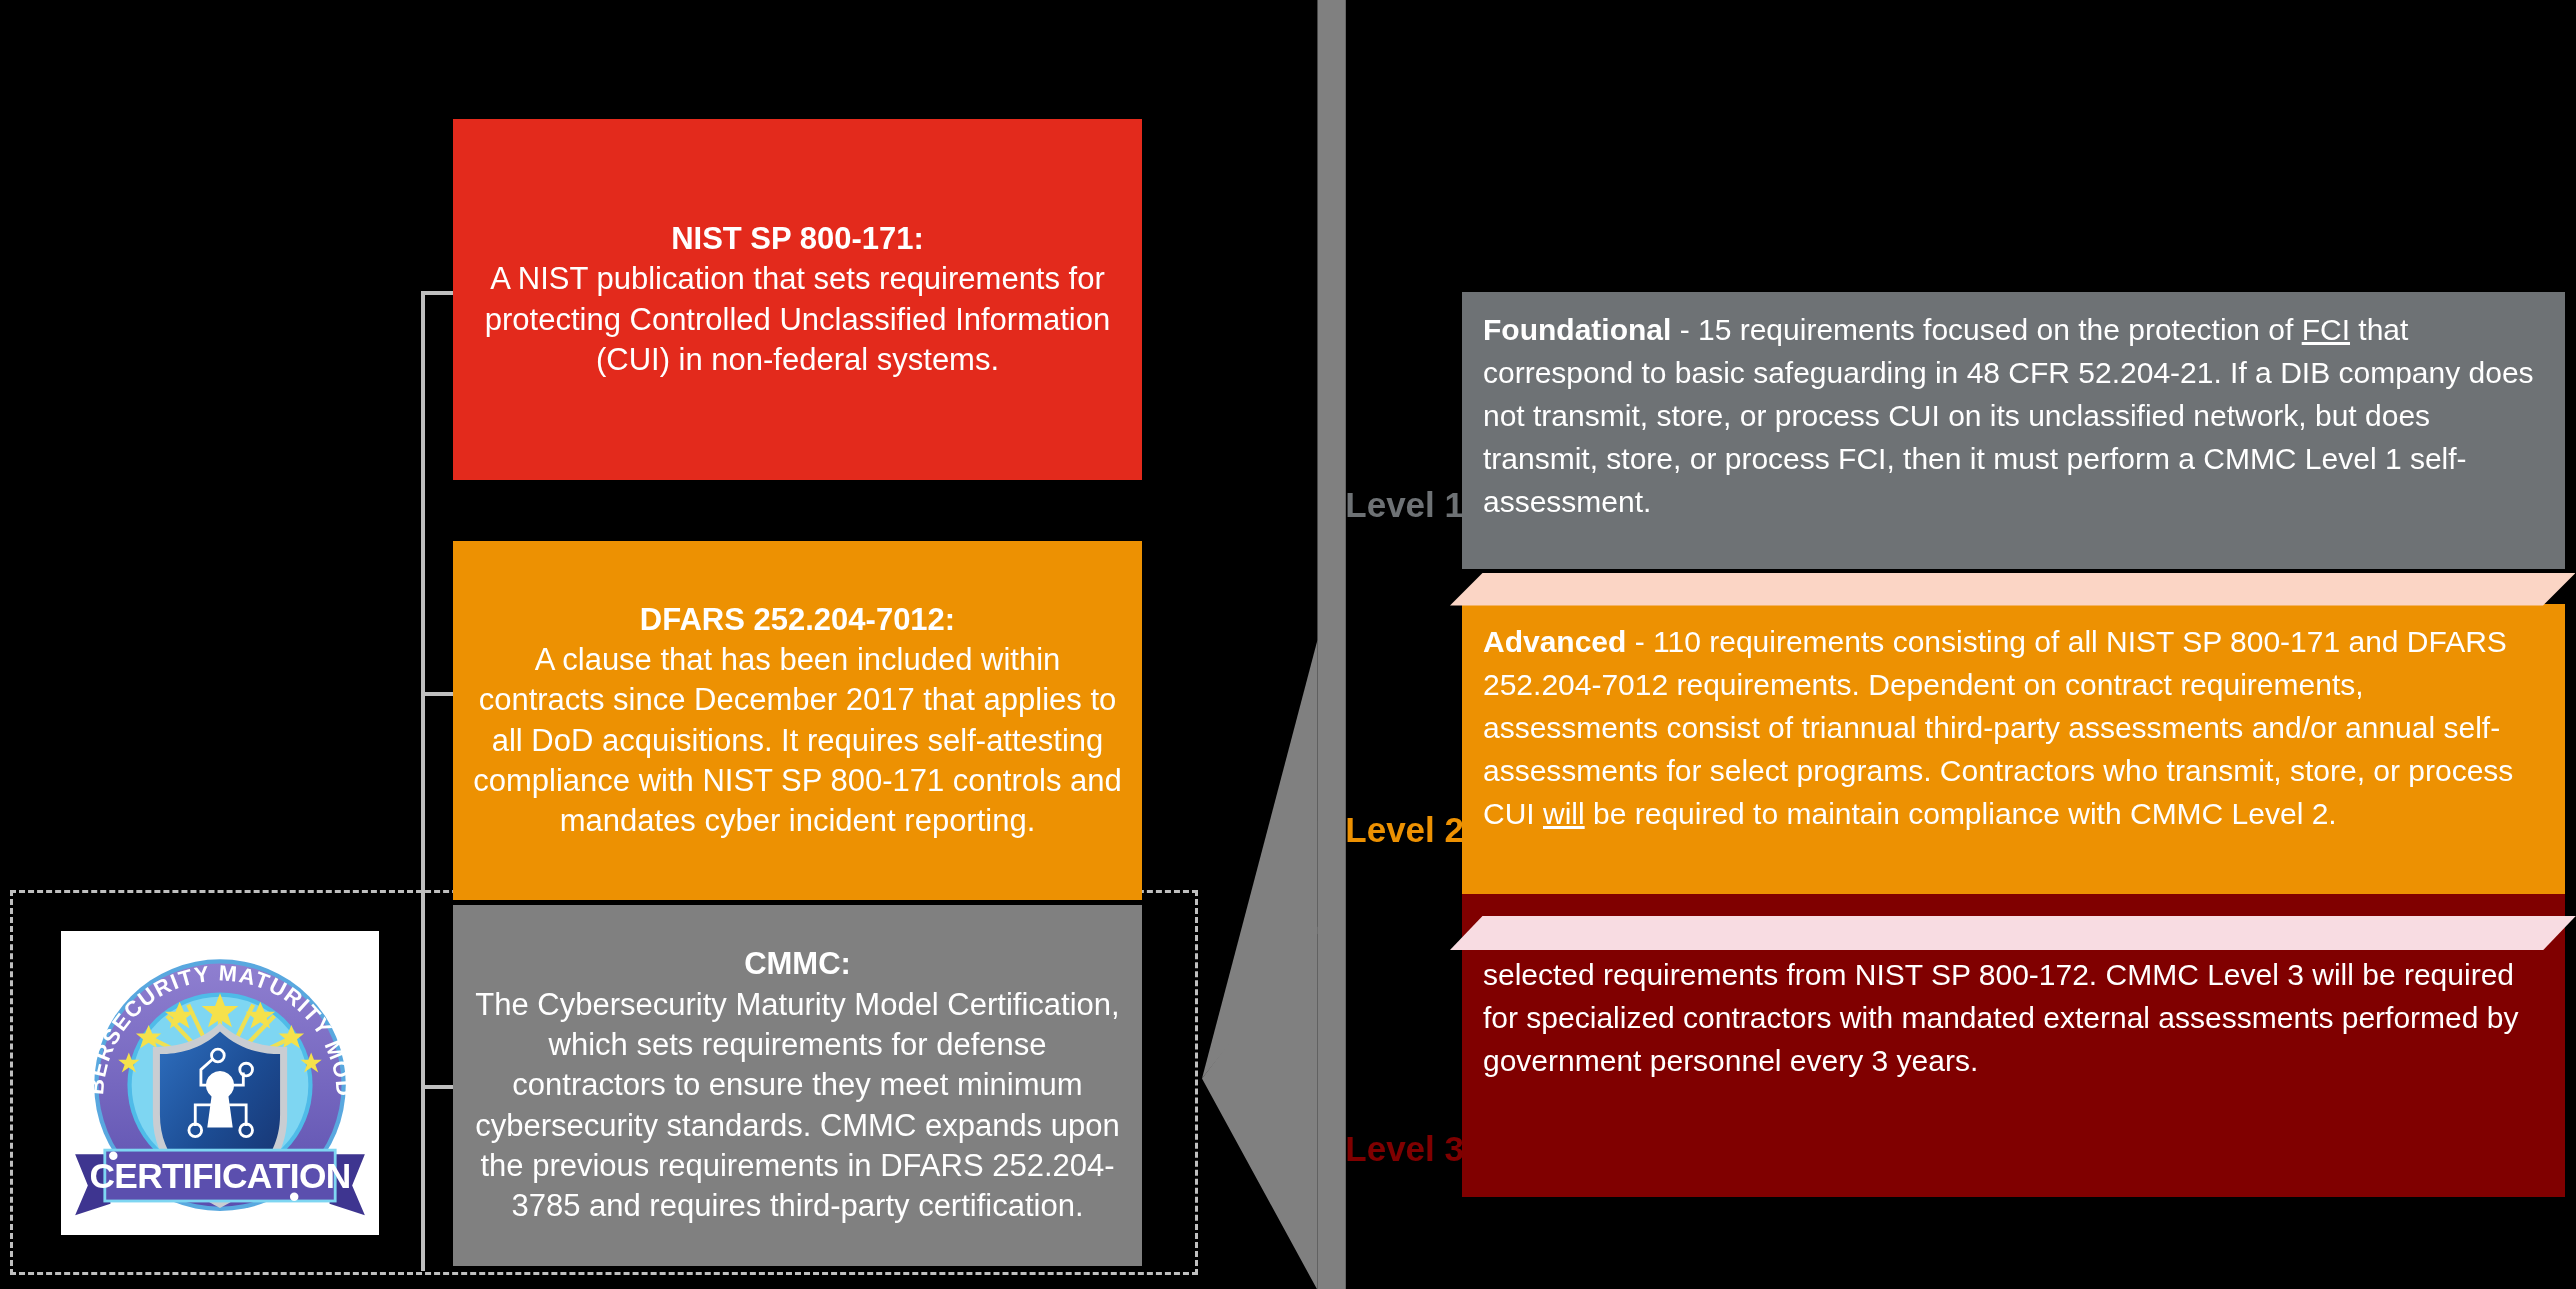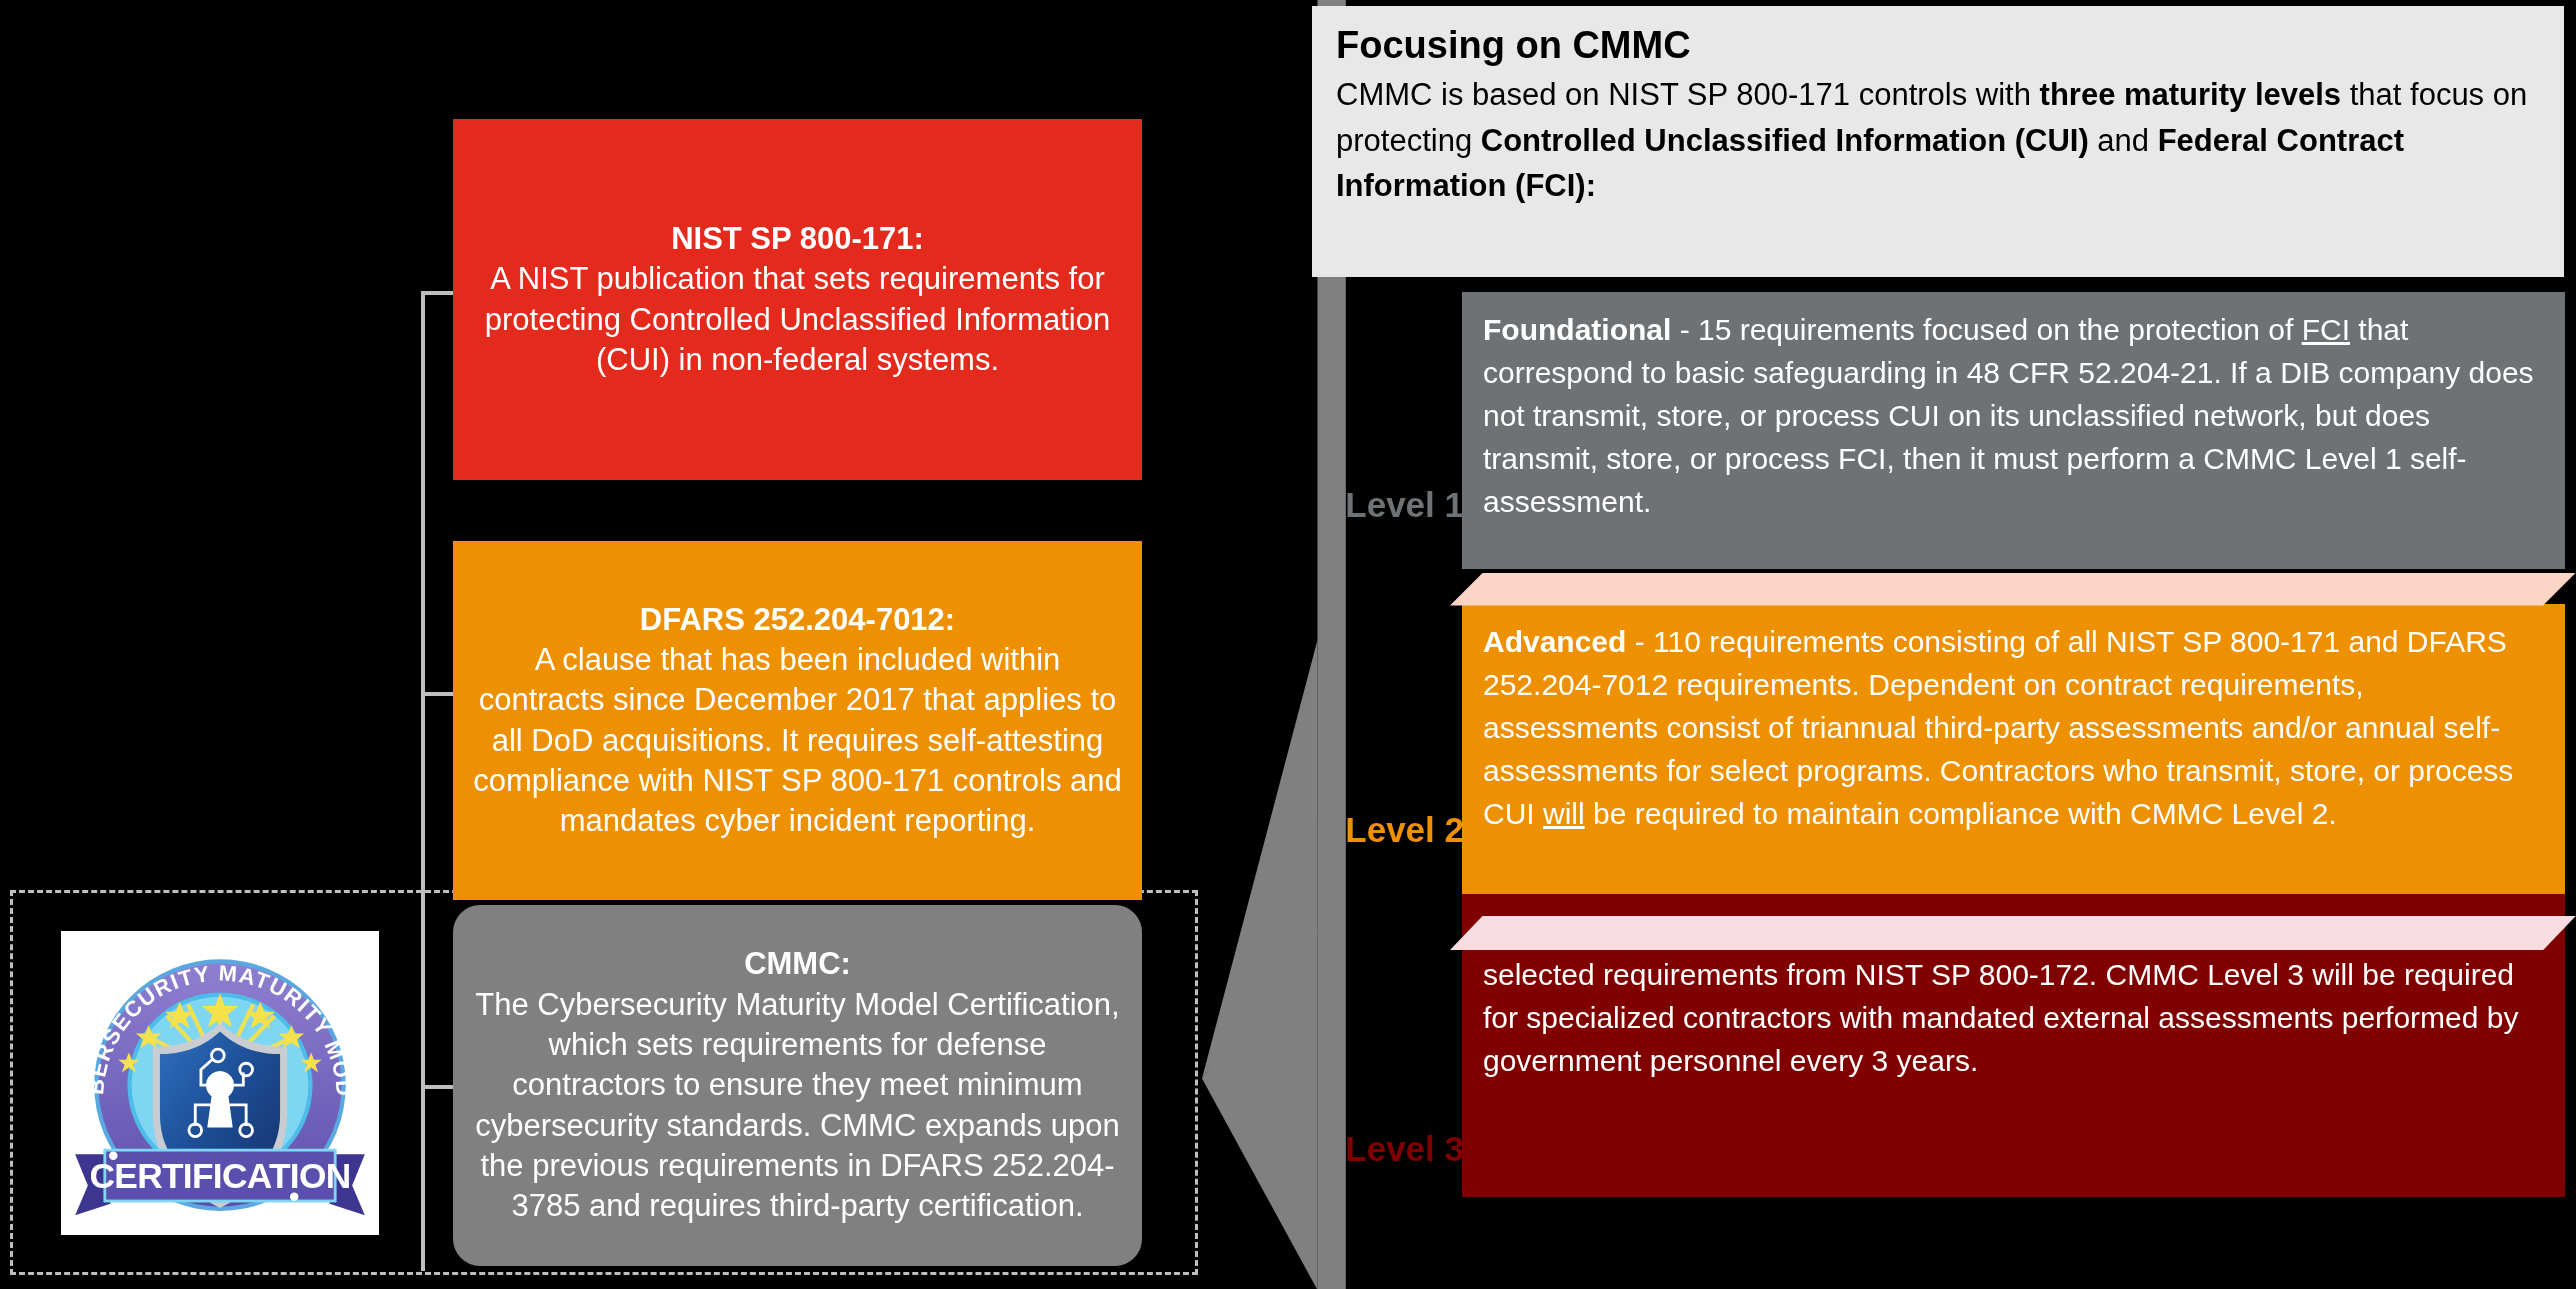--- a/index.html
+++ b/index.html
@@ -29,21 +29,21 @@
     margin:0;
   }
   .left-box .bb{
     font-weight:normal;
     font-size:31px;
     line-height:1.30;
     margin:0;
   }
   #box-nist{left:453px;top:119px;width:689px;height:361px;background:#E32A1C;}
   #box-dfars{left:453px;top:541px;width:689px;height:359px;background:#ED9102;}
-  #box-cmmc{left:453px;top:905px;width:689px;height:361px;background:#808080;border-radius:27px;}
+  #box-cmmc{left:453px;top:905px;width:689px;height:361px;background:#808080;}
 
   
   .conn{position:absolute;background:#BFBFBF;}
   #conn-vert{left:421px;top:291px;width:4.2px;height:980px;}
   #conn-b1{left:421px;top:291px;width:34px;height:3.5px;}
   #conn-b2{left:421px;top:692px;width:34px;height:3.5px;}
   #conn-b3{left:421px;top:1085px;width:34px;height:3.5px;}
 
   
   #dashed-group{
@@ -221,24 +221,20 @@
   </div>
 
   <div id="arrow-wrap">
     <svg viewBox="0 0 240 1824" preserveAspectRatio="none" xmlns="http://www.w3.org/2000/svg">
       <rect x="163" y="0" width="40" height="1824" fill="#808080"></rect>
       <polygon points="163,905 163,1824 0,1525 163,1310" fill="#808080"></polygon>
       <polygon points="163,905 163,1320 0,1525" fill="#808080"></polygon>
     </svg>
   </div>
 
-  <div id="header-panel" style="background: rgb(232, 232, 232);">
-    <div class="h-title">Focusing on CMMC</div>
-    <div class="h-body" id="header-body">CMMC is based on NIST SP 800-171 controls with <b>three maturity levels</b> that focus on protecting <b>Controlled Unclassified Information (CUI)</b> and <b>Federal Contract Information (FCI):</b></div>
-  </div>
 
   <div class="level-label" id="lab-1" style="color: rgb(110, 114, 117);">Level 1</div>
   <div class="level-label" id="lab-2" style="color: rgb(237, 145, 2);">Level 2</div>
   <div class="level-label" id="lab-3" style="color: rgb(128, 0, 0);">Level 3</div>
 
   <div class="level-panel" id="panel-1" style="background: rgb(110, 114, 117);"><b>Foundational</b> - 15 requirements focused on the protection of <u>FCI</u> that correspond to basic safeguarding in 48 CFR 52.204-21. If a DIB company does not transmit, store, or process CUI on its unclassified network, but does transmit, store, or process FCI, then it must perform a CMMC Level 1 self-assessment.</div>
   <div class="level-panel" id="panel-2" style="background: rgb(237, 145, 2);"><b>Advanced</b> - 110 requirements consisting of all NIST SP 800-171 and DFARS 252.204-7012 requirements. Dependent on contract requirements, assessments consist of triannual third-party assessments and/or annual self-assessments for select programs. Contractors who transmit, store, or process CUI <u>will</u> be required to maintain compliance with CMMC Level 2.</div>
   <div class="level-panel" id="panel-3" style="background: rgb(128, 0, 0);"><b>Expert</b> - All 110 requirements from CMMC Level 2 with an additional 24 selected requirements from NIST SP 800-172. CMMC Level 3 will be required for specialized contractors with mandated external assessments performed by government personnel every 3 years.</div>
 
   <div class="sep sep-a" id="sep-1">

